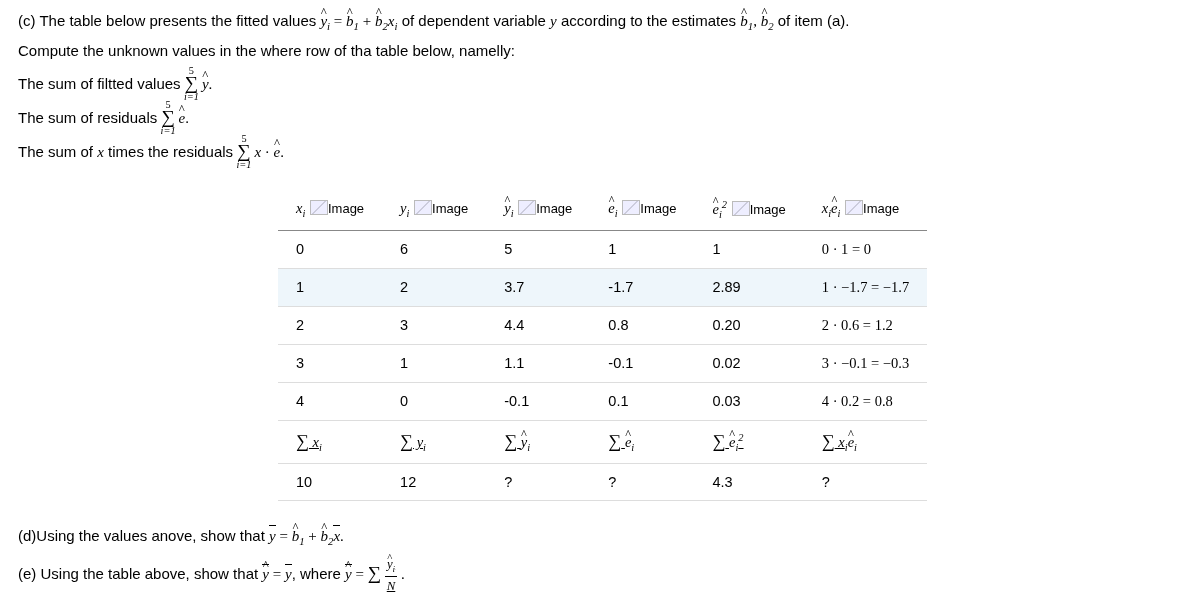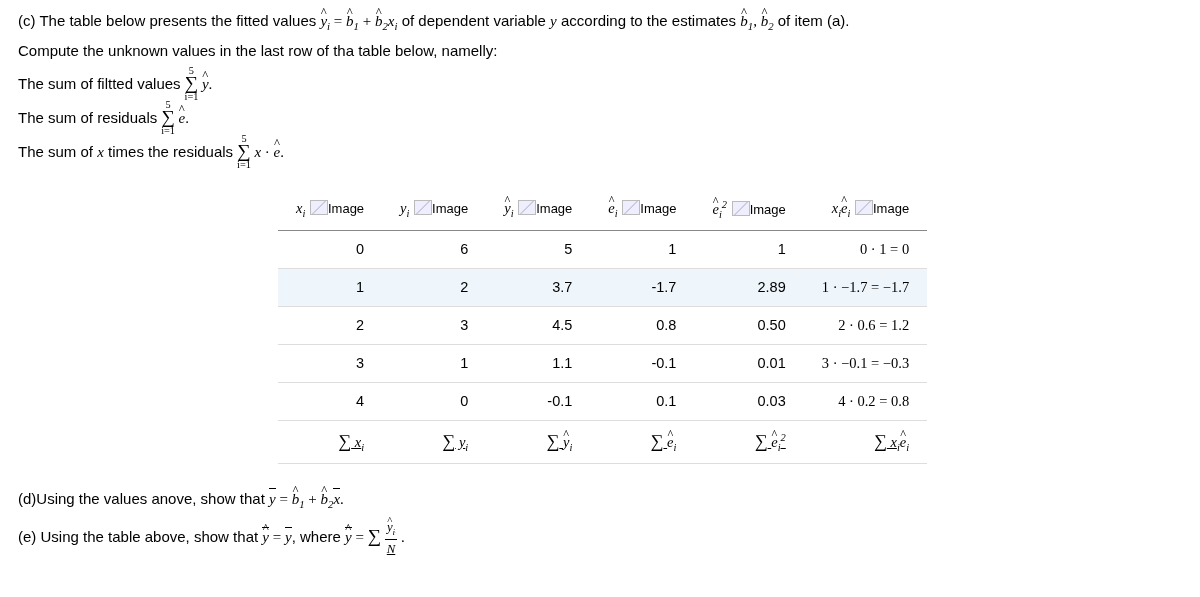--- a/index.html
+++ b/index.html
@@ -30,30 +30,30 @@
       position: absolute;
       top: 0.05em;
       left: 0; right: 0;
       height: 1px;
       background: #000;
     }
     .sub { font-size: 0.72em; vertical-align: sub; }
     .sup { font-size: 0.72em; vertical-align: super; }
     .sigma { font-style: normal; font-family: 'Times New Roman', serif; font-size:1.25em; position:relative; display:inline-block; }
     .sigma .top { position:absolute; top:-0.55em; left:50%; transform:translateX(-50%); font-size:0.55em; font-style:normal;}
-    .sigma .bot { position:absolute; bottom:-0.75em; left:50%; transform:translateX(-50%); font-size:0.55em; white-space:nowrap;}
+    .sigma .bot { position:absolute; bottom:-0.75em; left:50%; transform:translateX(-50%); font-size:0.55em; font-style:italic; white-space:nowrap;}
     .frac { display:inline-block; text-align:center; vertical-align:middle; font-size:0.85em;text-decoration:underline;}
     .frac .num { display:block; border-bottom:1px solid #000; padding:0 2px;}
     .frac .den { display:block; padding:0 2px;}
 
     .table-wrap { margin: 24px 0 24px 260px; }
     table { border-collapse: collapse; }
     th, td {
       padding: 10px 18px;
-      text-align: right;
+      text-align: left;
       font-size: 14.5px;
       border-bottom: 1px solid #ddd;
       white-space: nowrap;
     }
     thead th { border-bottom: 1.5px solid #888; font-weight: normal; }
     .img-placeholder {
       display: inline-block;
       width: 18px; height: 15px;
       border: 1px solid #bbb;
       background: linear-gradient(135deg, #eef 0%, #eef 45%, #ccd 45%, #ccd 55%, #eef 55%);
@@ -70,21 +70,21 @@
 
 <p class="text-line">
   <span>(c) The table below presents the fitted values </span>
   <span class="math"><span class="hat">y</span><span class="sub">i</span> <span class="op">=</span> <span class="hat">b</span><span class="sub">1</span> <span class="op">+</span> <span class="hat">b</span><span class="sub">2</span>x<span class="sub">i</span></span>
   <span> of dependent variable </span>
   <span class="math">y</span>
   <span> according to the estimates </span>
   <span class="math"><span class="hat">b</span><span class="sub">1</span><span class="op">, </span><span class="hat">b</span><span class="sub">2</span></span>
   <span> of item (a).</span>
 </p>
-<p class="text-line">Compute the unknown values in the last row of tha table below, namelly:</p>
+<p class="text-line">Compute the unknown values in the where row of tha table below, namelly:</p>
 
 <p class="text-line">
   <span>The sum of filtted values </span>
   <span class="math"><span class="sigma">∑<span class="top">5</span><span class="bot">i=1</span></span> <span class="hat">y</span><span class="op">.</span></span>
 </p>
 <p class="text-line">
   <span>The sum of residuals </span>
   <span class="math"><span class="sigma">∑<span class="top">5</span><span class="bot">i=1</span></span> <span class="hat">e</span><span class="op">.</span></span>
 </p>
 <p class="text-line" style="margin-bottom:0">
@@ -119,49 +119,57 @@
           <td>1</td>
           <td>2</td>
           <td>3.7</td>
           <td>-1.7</td>
           <td>2.89</td>
           <td><span class="math"><span class="op">1 · −1.7 = −1.7</span></span></td>
         </tr>
         <tr>
           <td>2</td>
           <td>3</td>
-          <td>4.5</td>
+          <td>4.4</td>
           <td>0.8</td>
-          <td>0.50</td>
+          <td>0.20</td>
           <td><span class="math"><span class="op">2 · 0.6 = 1.2</span></span></td>
         </tr>
         <tr>
           <td>3</td>
           <td>1</td>
           <td>1.1</td>
           <td>-0.1</td>
-          <td>0.01</td>
+          <td>0.02</td>
           <td><span class="math"><span class="op">3 · −0.1 = −0.3</span></span></td>
         </tr>
         <tr>
           <td>4</td>
           <td>0</td>
           <td>-0.1</td>
           <td>0.1</td>
           <td>0.03</td>
           <td><span class="math"><span class="op">4 · 0.2 = 0.8</span></span></td>
         </tr>
         <tr class="sumrow">
           <td><span class="math"><span class="sigma">∑</span> x<span class="sub">i</span></span></td>
           <td><span class="math"><span class="sigma">∑</span> y<span class="sub">i</span></span></td>
           <td><span class="math"><span class="sigma">∑</span> <span class="hat">y</span><span class="sub">i</span></span></td>
           <td><span class="math"><span class="sigma">∑</span> <span class="hat">e</span><span class="sub">i</span></span></td>
           <td><span class="math"><span class="sigma">∑</span> <span class="hat">e</span><span class="sub">i</span><span class="sup">2</span></span></td>
           <td><span class="math"><span class="sigma">∑</span> x<span class="sub">i</span><span class="hat">e</span><span class="sub">i</span></span></td>
         </tr>
+        <tr>
+          <td>10</td>
+          <td>12</td>
+          <td>?</td>
+          <td>?</td>
+          <td>4.3</td>
+          <td>?</td>
+        </tr>
       </tbody>
 </table>
 </div>
 
 <p class="text-line">
   <span>(d)Using the values anove, show that </span>
   <span class="math"><span class="bar">y</span> <span class="op">=</span> <span class="hat">b</span><span class="sub">1</span> <span class="op">+</span> <span class="hat">b</span><span class="sub">2</span><span class="bar">x</span><span class="op">.</span></span>
 </p>
 <p class="text-line">
   <span>(e) Using the table above, show that </span>

